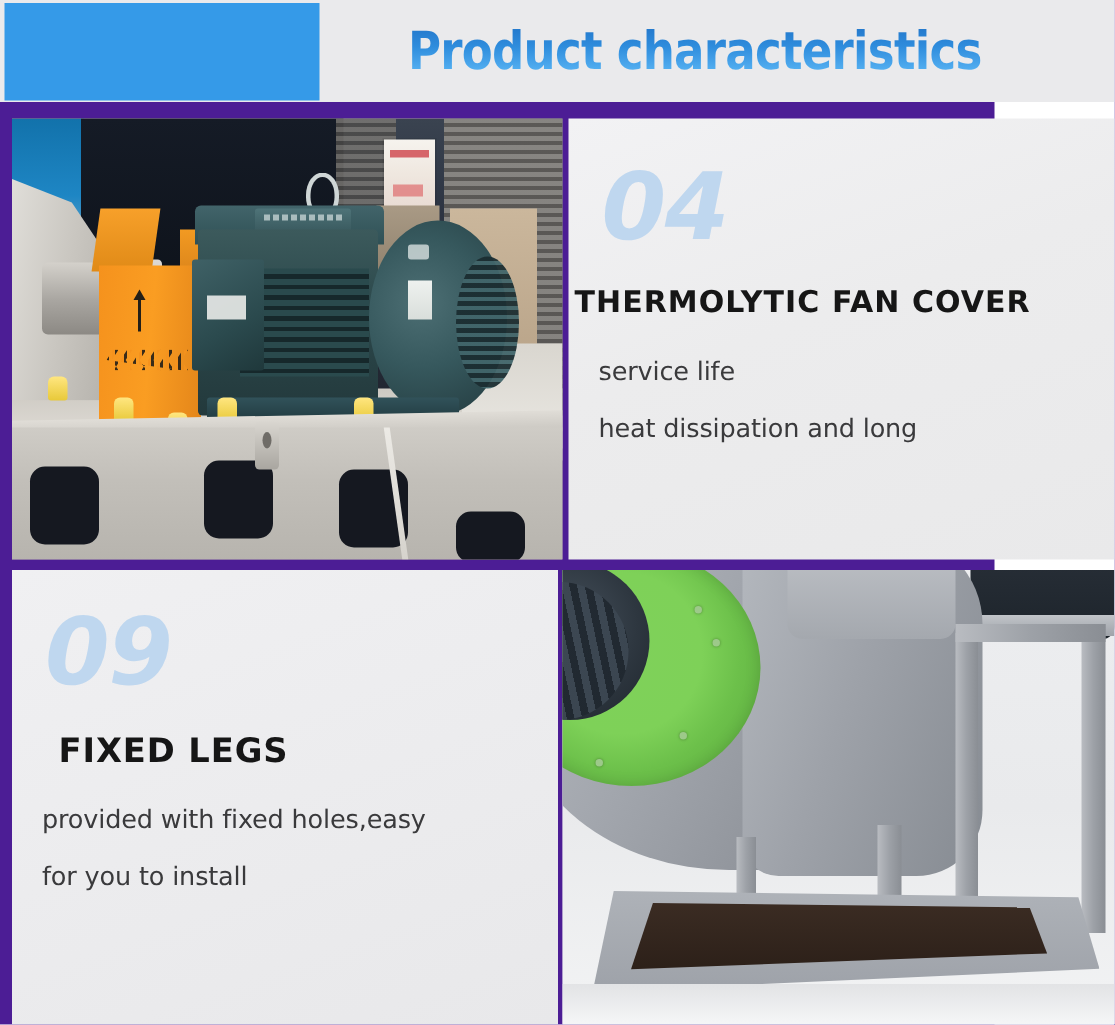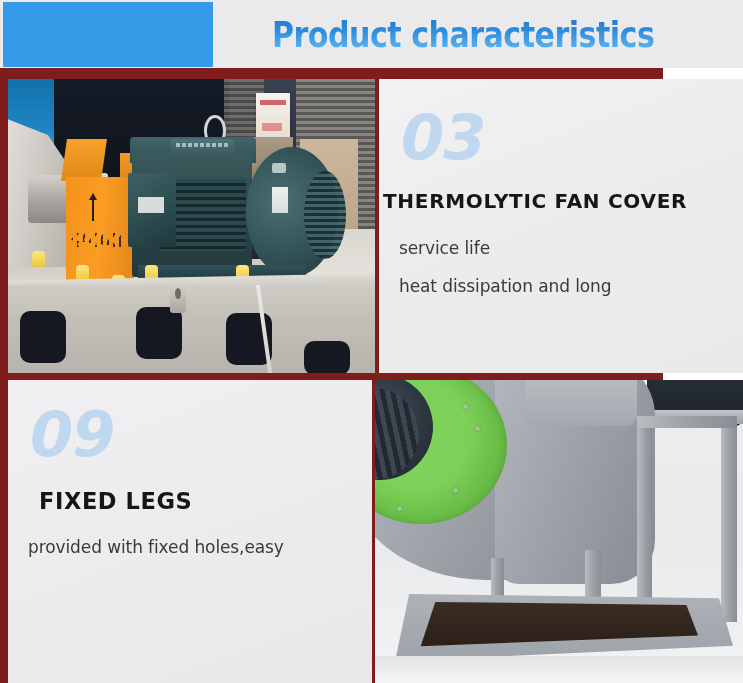--- a/index.html
+++ b/index.html
@@ -11,21 +11,21 @@
     width: 743px;
     height: 683px;
     overflow: hidden;
     font-family: "Liberation Sans", sans-serif;
     position: relative;
   }
   #page {
     position: relative;
     width: 663px;
     height: 683px;
-    background: #7f1d1d;
+    background: #4c1d95;
   }
 
   
   .header {
     position: absolute;
     left: 0; top: 0;
     width: 743px;
     height: 68px;
     background: #eaeaec;
   }
@@ -475,33 +475,34 @@
     <div class="p1-base"></div>
     <div class="p1-hole" style="left:12px; top:232px;"></div>
     <div class="p1-hole" style="left:128px; top:228px;"></div>
     <div class="p1-hole" style="left:218px; top:234px;"></div>
     <div class="p1-hole" style="left:296px; top:262px; height:34px;"></div>
     <div class="p1-edge"></div>
     <div class="p1-bracket"></div>
   </div>
 
   <div class="row1-text">
-    <div class="big-number n01">03</div>
+    <div class="big-number n01">04</div>
     <div class="panel-heading h01">THERMOLYTIC FAN COVER</div>
     <div class="panel-body b01">
       <span>service life</span>
       <span>heat dissipation and long</span>
     </div>
   </div>
 
   <div class="row2-text">
     <div class="big-number n02">09</div>
     <div class="panel-heading h02">FIXED LEGS</div>
     <div class="panel-body b02">
       <span>provided with fixed holes,easy</span>
+      <span>for you to install</span>
     </div>
   </div>
 
   <div class="row2-photo">
     <div class="p2-bg"></div>
     <div class="p2-motor"></div>
     <div class="p2-motor-bar"></div>
     <div class="p2-scroll"></div>
     <div class="p2-scroll-body"></div>
     <div class="p2-outlet"></div>

